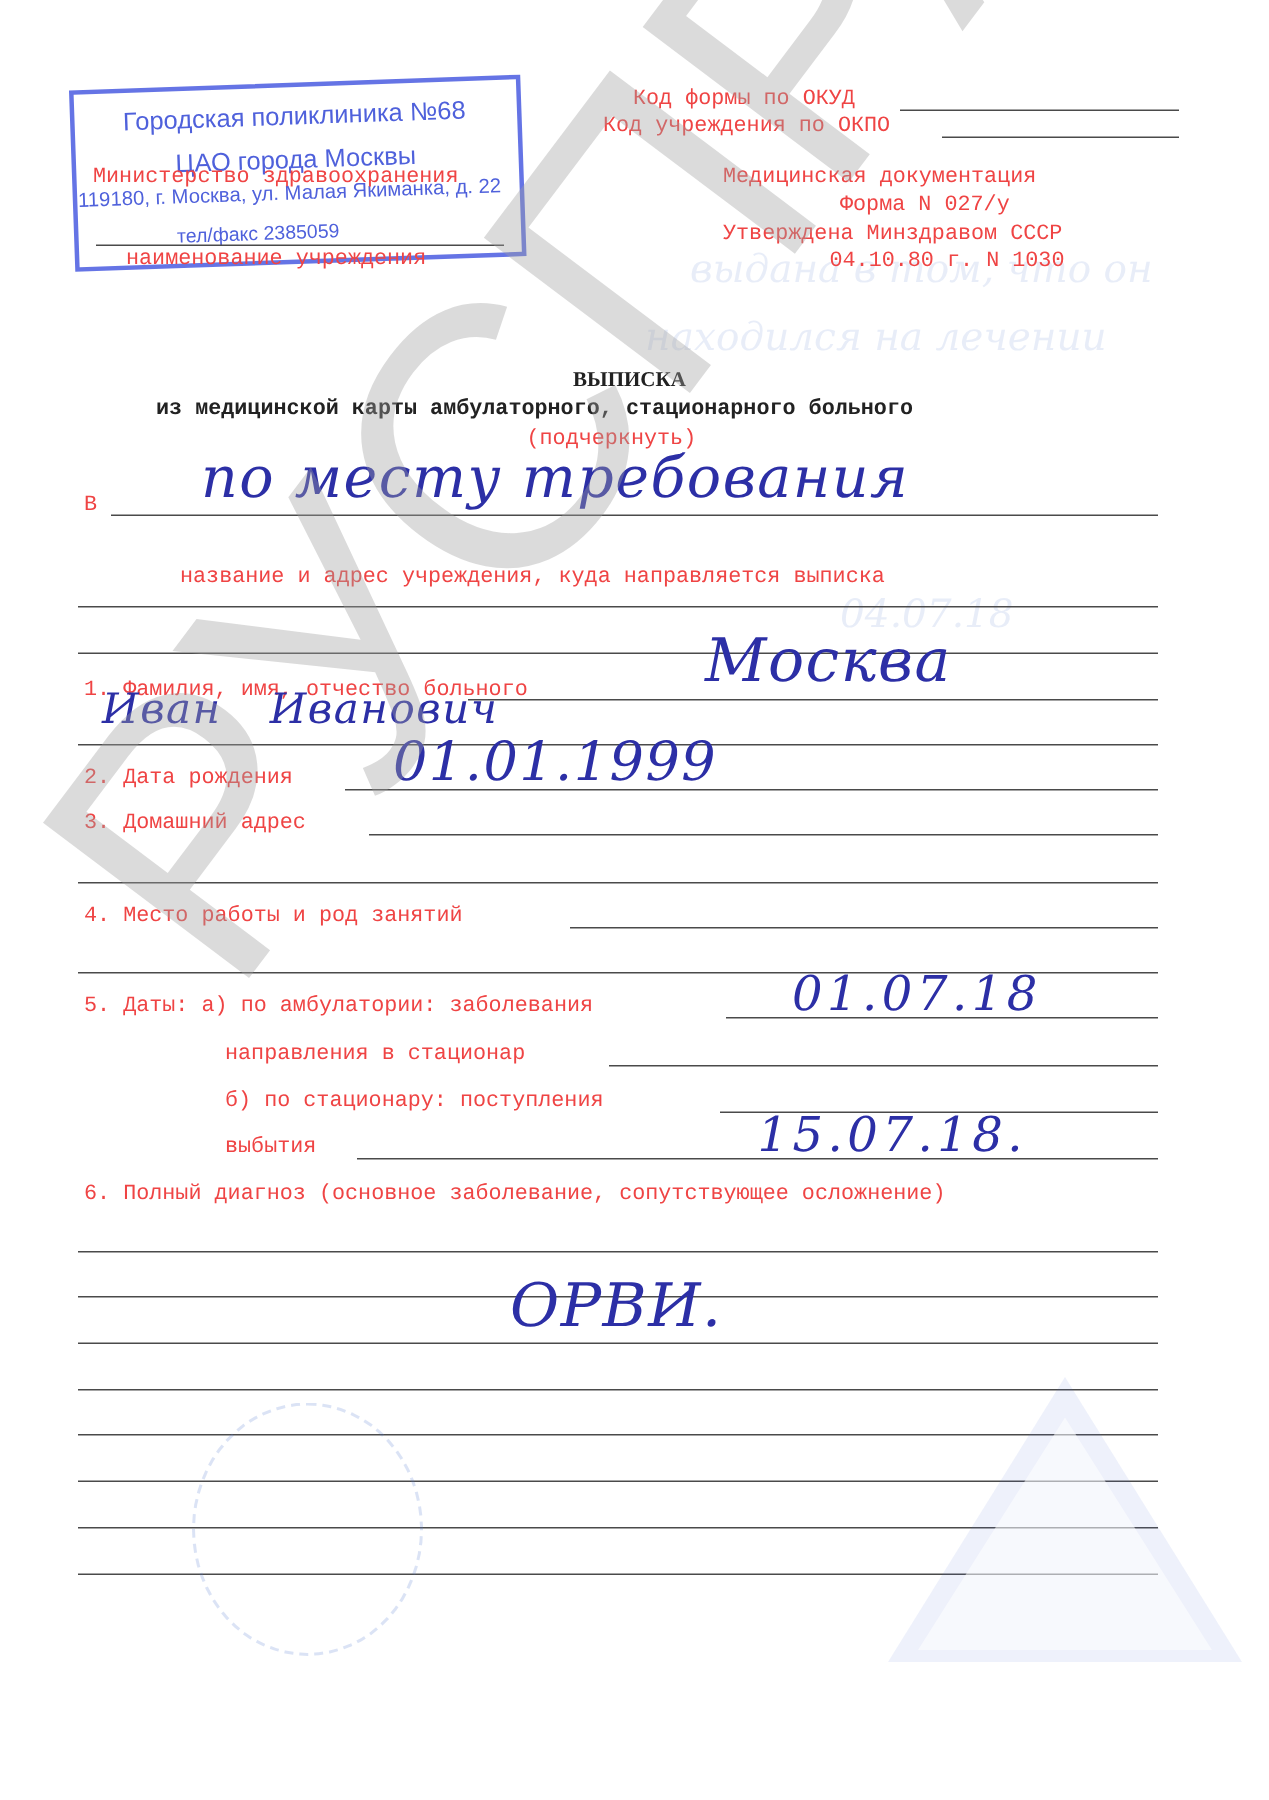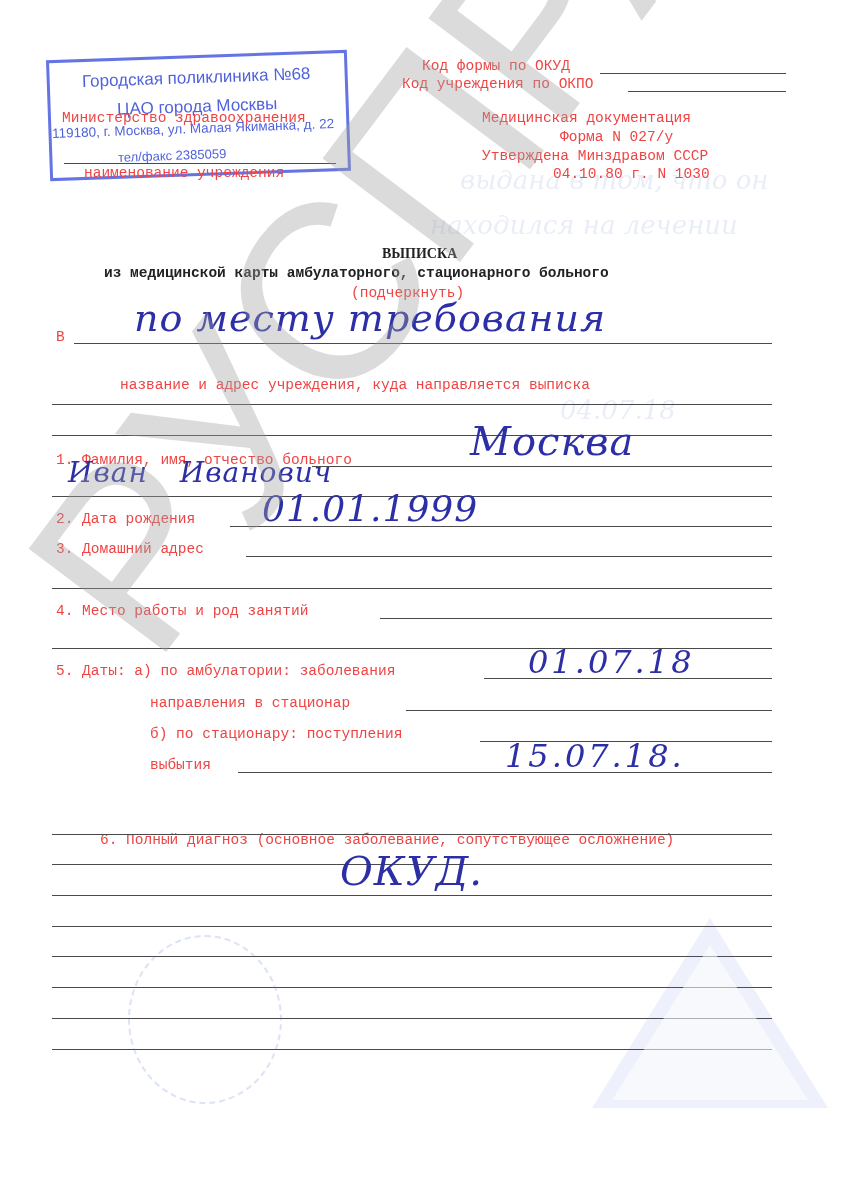--- a/index.html
+++ b/index.html
@@ -93,24 +93,24 @@
   <div class="abs mono" style="left:150px;top:695px;">направления в стационар</div>
   <div class="rule" style="left:406px;top:710px;width:366px;"></div>
 
   <div class="abs mono" style="left:150px;top:726px;">б) по стационару: поступления</div>
   <div class="rule" style="left:480px;top:741px;width:292px;"></div>
 
   <div class="abs mono" style="left:150px;top:757px;">выбытия</div>
   <div class="rule" style="left:238px;top:772px;width:534px;"></div>
   <div class="hand" style="left:505px;top:737px;font-size:32px;letter-spacing:3px;">15.07.18.</div>
 
-  <div class="abs mono" style="left:56px;top:832px;margin-left:44px;">6. Полный диагноз (основное заболевание, сопутствующее осложнение)</div>
+  <div class="abs mono" style="left:56px;top:788px;">6. Полный диагноз (основное заболевание, сопутствующее осложнение)</div>
   <div class="rule" style="left:52px;top:834px;width:720px;"></div>
   <div class="rule" style="left:52px;top:864px;width:720px;"></div>
-  <div class="hand" style="left:340px;top:848px;font-size:40px;">ОКУД.</div>
+  <div class="hand" style="left:340px;top:848px;font-size:40px;">ОРВИ.</div>
   <div class="rule" style="left:52px;top:895px;width:720px;"></div>
   <div class="rule" style="left:52px;top:926px;width:720px;"></div>
   <div class="rule" style="left:52px;top:956px;width:720px;"></div>
   <div class="rule" style="left:52px;top:987px;width:720px;"></div>
   <div class="rule" style="left:52px;top:1018px;width:720px;"></div>
   <div class="rule" style="left:52px;top:1049px;width:720px;"></div>
 
   <div style="position:absolute;left:128px;top:935px;width:150px;height:165px;border-radius:50%;border:2px dashed rgba(90,130,210,0.22);"></div>
   <div style="position:absolute;left:592px;top:918px;width:0;height:0;border-left:118px solid transparent;border-right:118px solid transparent;border-bottom:190px solid rgba(90,120,220,0.10);"></div>
   <div style="position:absolute;left:612px;top:945px;width:0;height:0;border-left:98px solid transparent;border-right:98px solid transparent;border-bottom:155px solid rgba(255,255,255,0.55);"></div>

